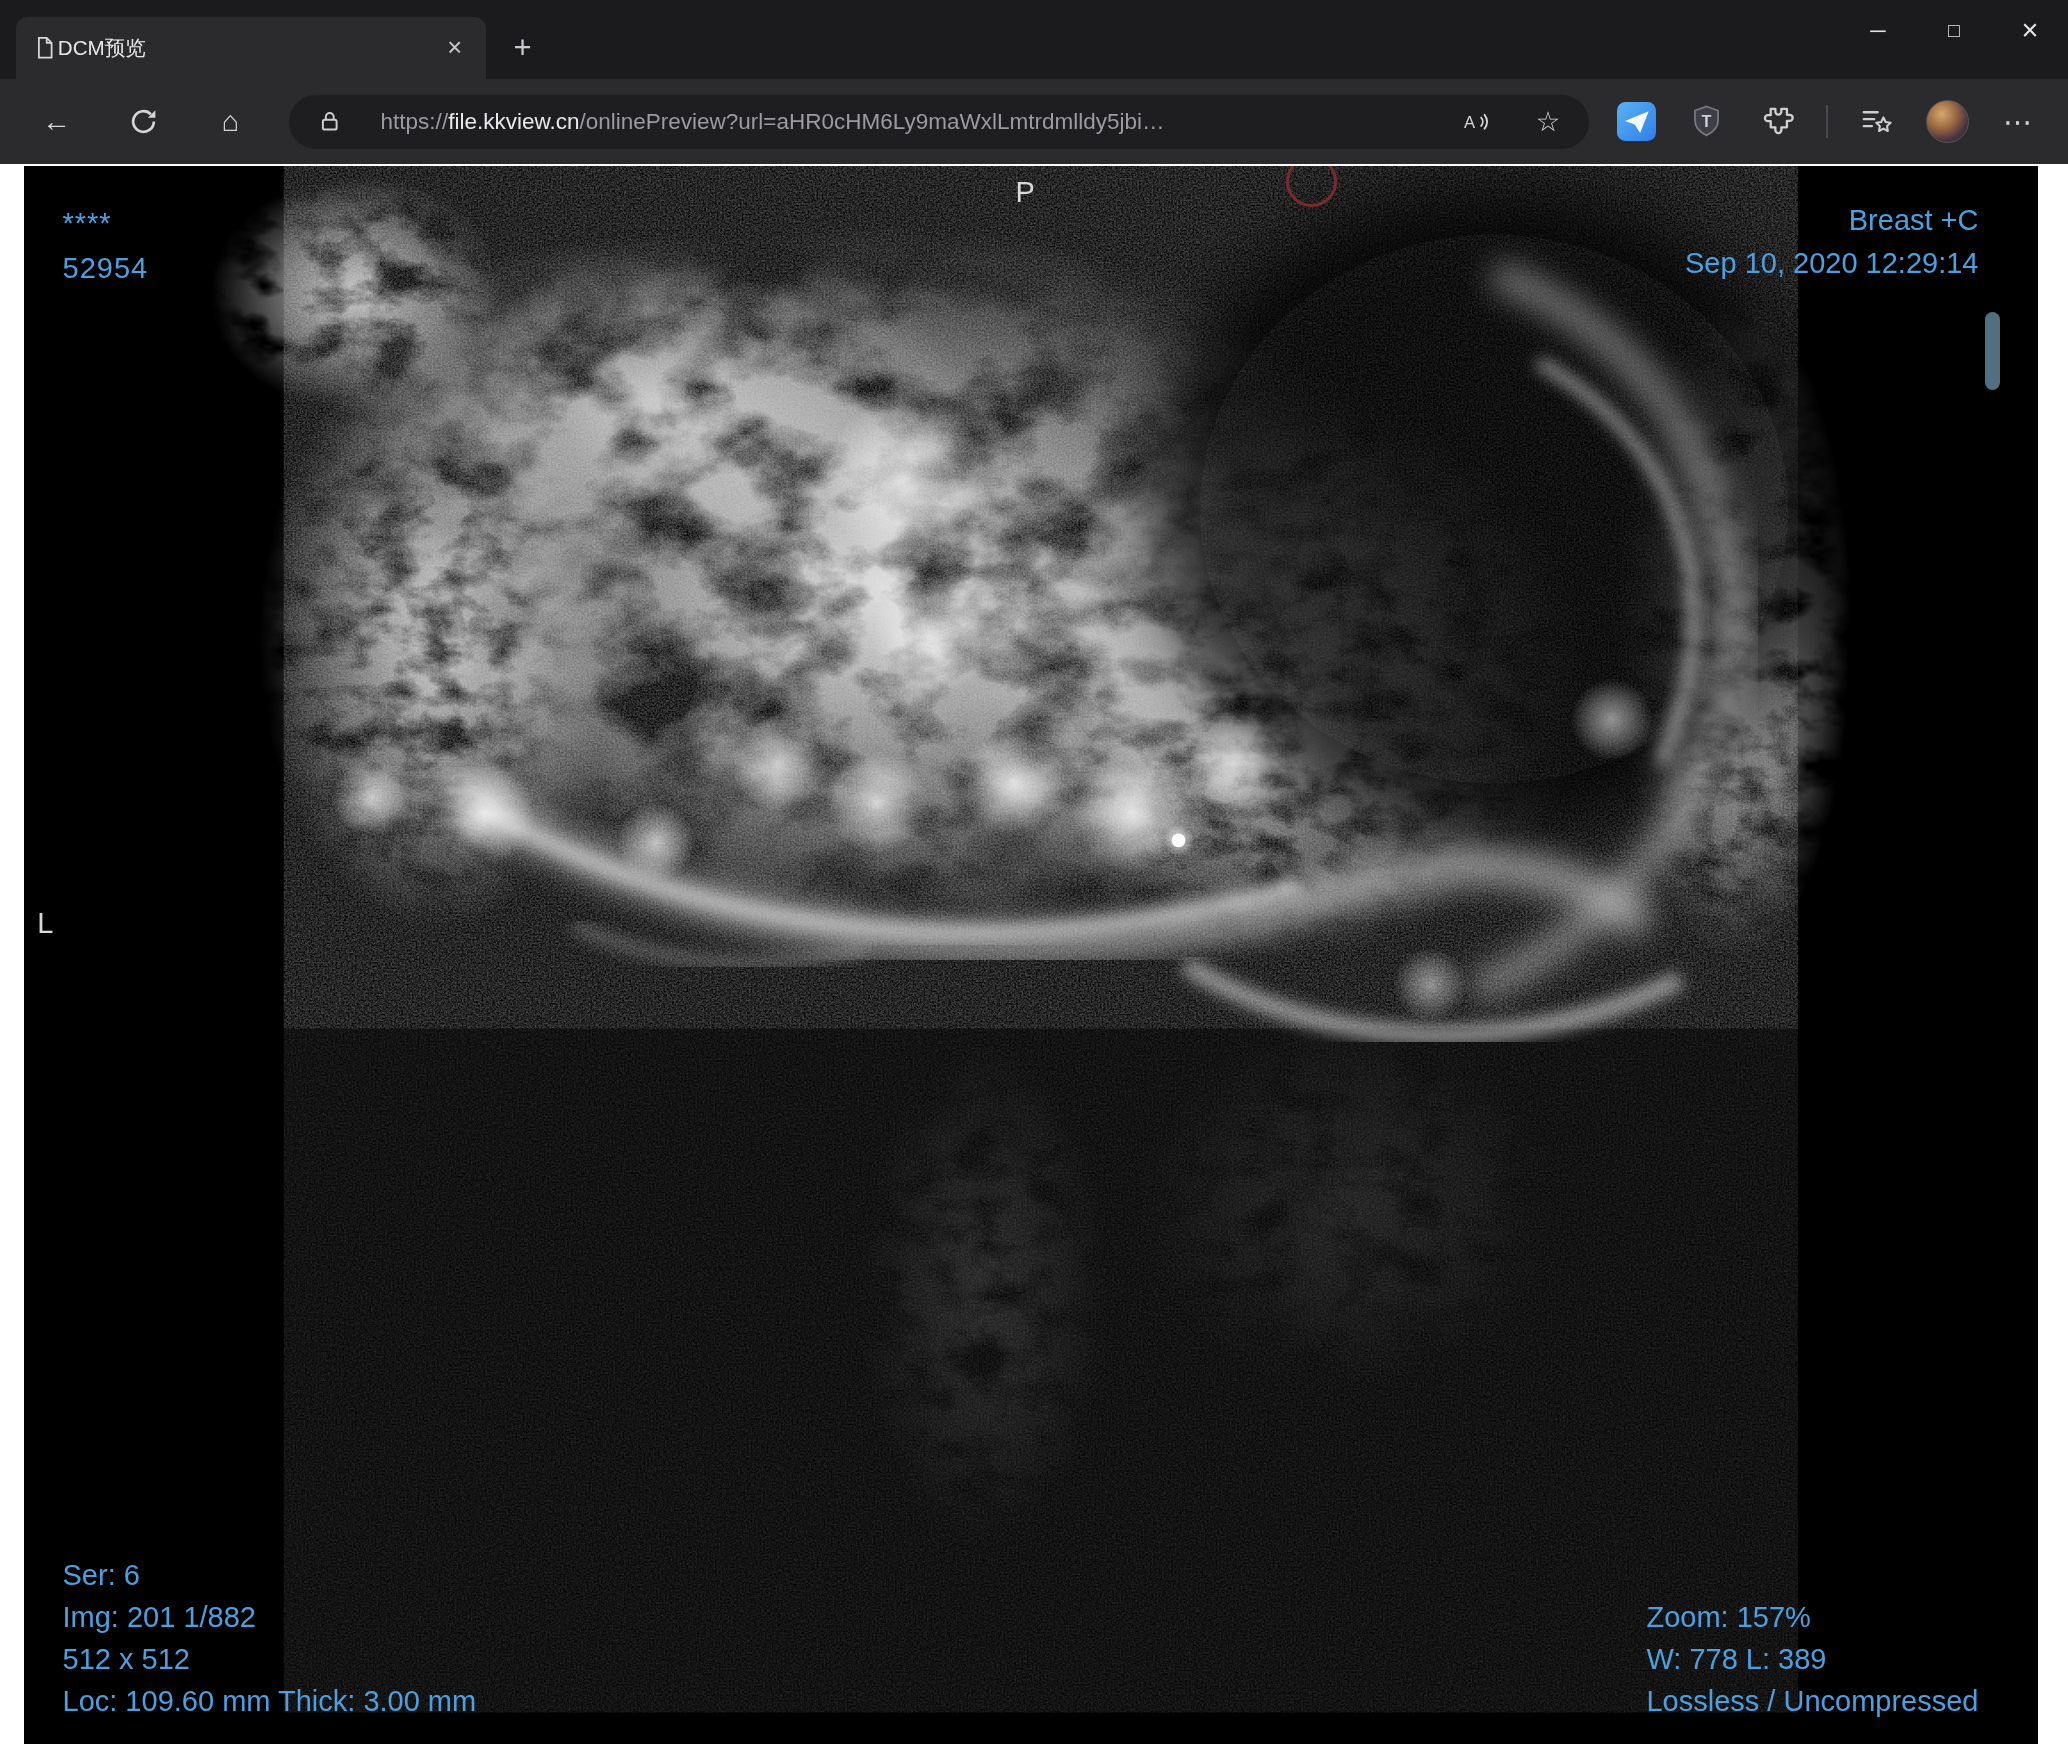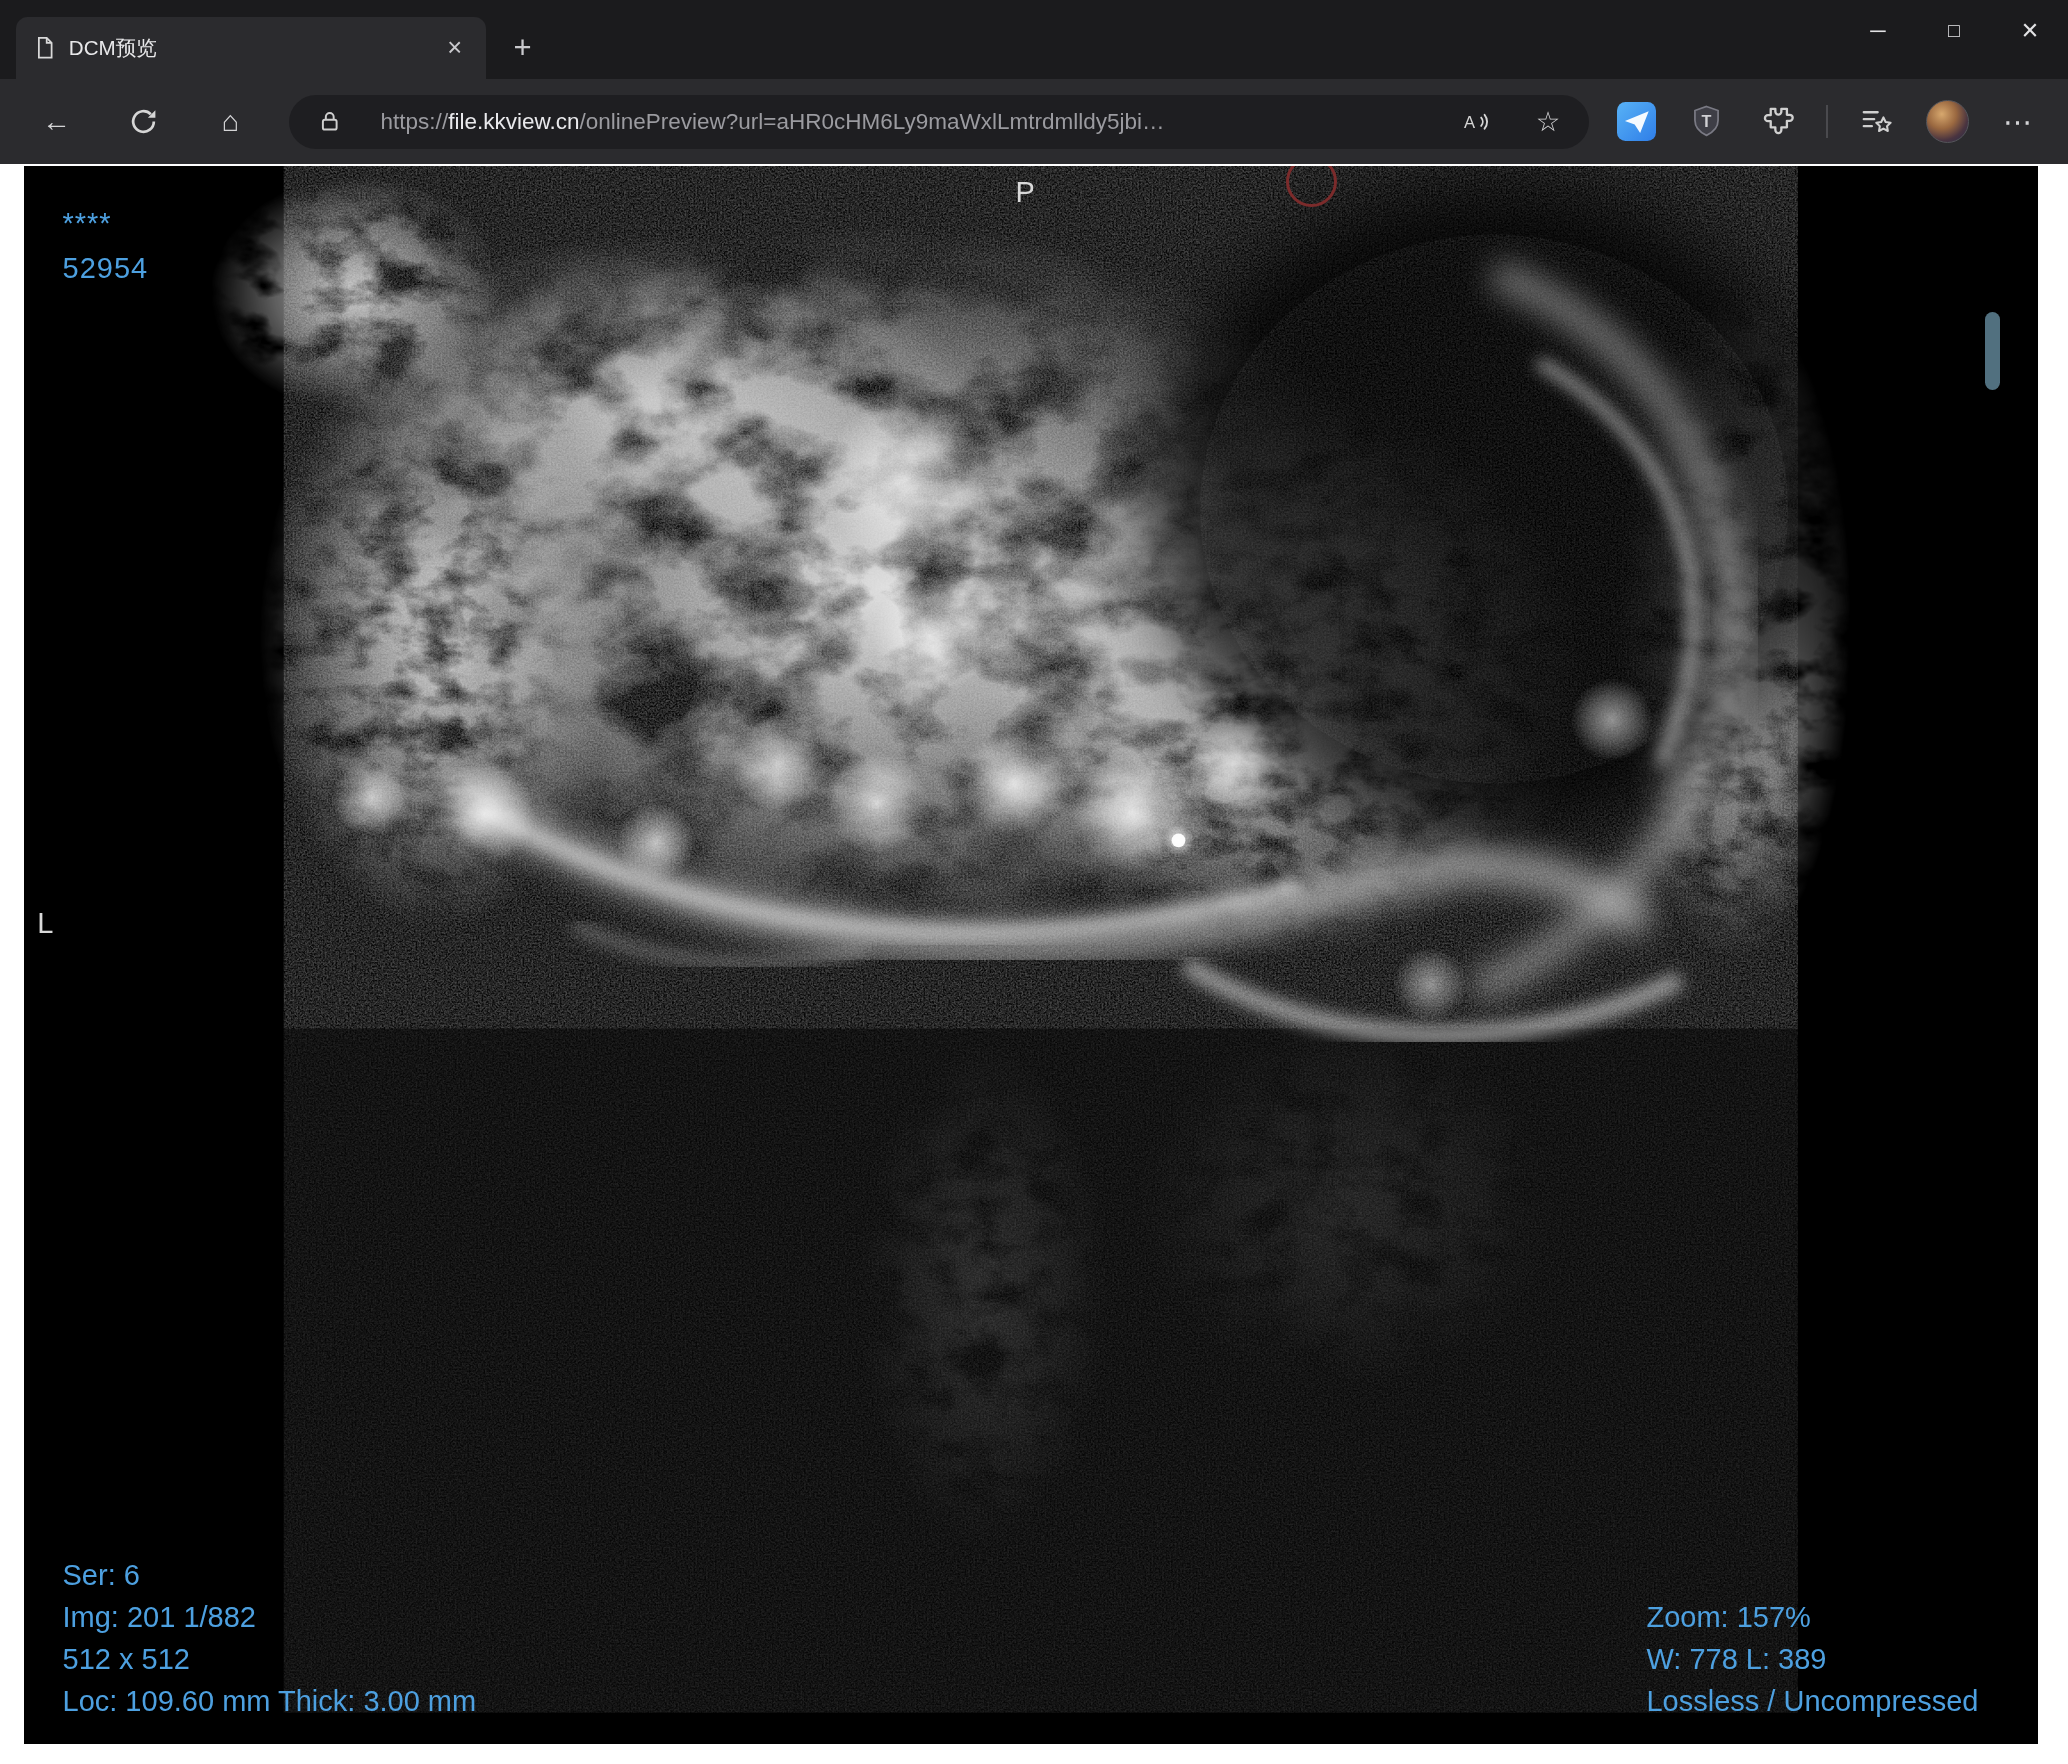--- a/index.html
+++ b/index.html
@@ -16,21 +16,21 @@
   }
   *{margin:0;padding:0;box-sizing:border-box;}
   body{width:2068px;height:1764px;overflow:hidden;background:#000;
        font-family:"Liberation Sans", sans-serif;}
   .window{width:2068px;height:1764px;background:var(--c-strip);position:relative;}
 
   
   .tabstrip{height:79px;position:relative;background:var(--c-strip);}
   .tab{position:absolute;left:15.7px;top:16.7px;width:470px;height:63px;
        background:var(--c-bar);border-radius:11.8px 11.8px 0 0;
-       display:flex;align-items:center;padding:0 17.6px;gap:12px;}
+       display:flex;align-items:center;padding:0 17.6px;gap:1px;}
   .tab-title{flex:1;color:#e8e8ea;font-size:20.6px;white-space:nowrap;overflow:hidden;}
   .tab-close{color:#c9c9cd;font-size:25.5px;line-height:1;cursor:default;padding:2px 5.9px;border-radius:5.9px;}
   .newtab{position:absolute;left:502px;top:27.4px;width:41px;height:41px;border-radius:7.8px;
           color:#c9c9cd;font-size:31px;display:flex;align-items:center;justify-content:center;}
   .wincontrols{position:absolute;right:0;top:0;height:61px;display:flex;}
   .wc{width:76px;height:61px;display:flex;align-items:center;justify-content:center;
       color:#e3e3e5;font-size:21.6px;}
   .wc.max{font-size:19.6px;}
   .wc.close{font-size:29px;}
 
@@ -243,20 +243,24 @@
       </svg>
 
       <div class="ov ov-tl">
         <div>****</div>
         <div>52954</div>
       </div>
 
       <div class="ov ov-p">P</div>
       <div class="ov ov-l">L</div>
 
+      <div class="ov ov-tr">
+        <div>Breast +C</div>
+        <div>Sep 10, 2020 12:29:14</div>
+      </div>
 
       <div class="ov ov-bl">
         <div>Ser: 6</div>
         <div>Img: 201 1/882</div>
         <div>512 x 512</div>
         <div>Loc: 109.60 mm Thick: 3.00 mm</div>
       </div>
 
       <div class="ov ov-br">
         <div>Zoom: 157%</div>

